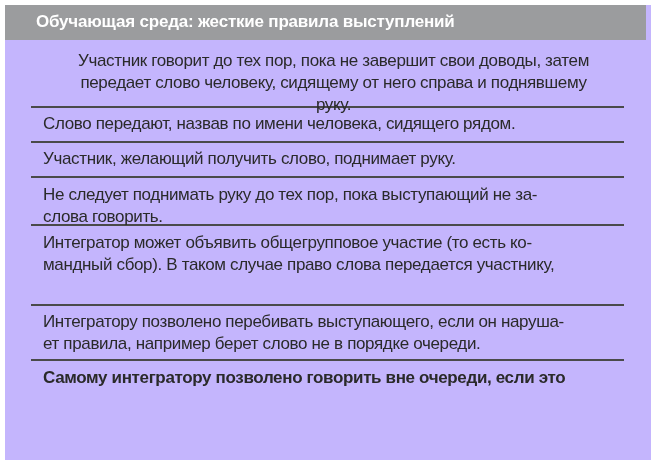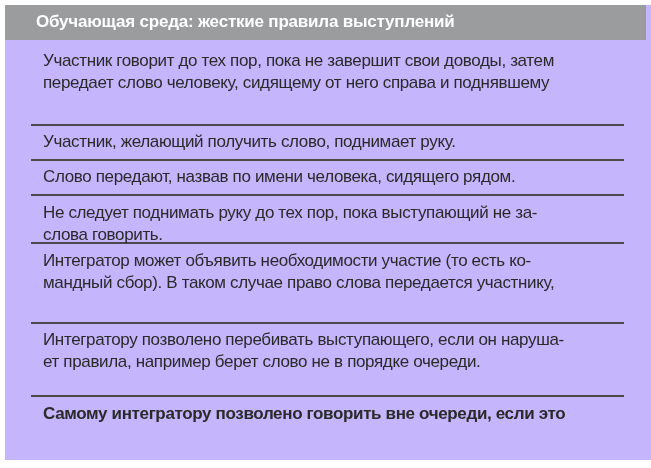--- a/index.html
+++ b/index.html
@@ -20,39 +20,40 @@
   </style>
 </head>
 <body>
 
 <div class="box">
   <div class="header">
     <span class="header-title">Обучающая среда: жесткие правила выступлений</span>
   </div>
 
   <div class="rows">
-    <div class="row" style="height:86px; padding-top:10px;">
+    <div class="row" style="height:68px; padding-top:10px;text-align:center;">
       <span class="line">Участник говорит до тех пор, пока не завершит свои доводы, затем</span>
       <span class="line">передает слово человеку, сидящему от него справа и поднявшему</span>
+      <span class="line">руку.</span>
+    </div>
+    <div class="row" style="height:35px; padding-top:5px;">
+      <span class="line">Слово передают, назвав по имени человека, сидящего рядом.</span>
     </div>
     <div class="row" style="height:35px; padding-top:5px;">
       <span class="line">Участник, желающий получить слово, поднимает руку.</span>
-    </div>
-    <div class="row" style="height:35px; padding-top:5px;">
-      <span class="line">Слово передают, назвав по имени человека, сидящего рядом.</span>
     </div>
     <div class="row" style="height:48px; padding-top:6px;">
       <span class="line">Не следует поднимать руку до тех пор, пока выступающий не за-</span>
       <span class="line">слова говорить.</span>
     </div>
     <div class="row" style="height:80px; padding-top:6px;">
-      <span class="line">Интегратор может объявить необходимости участие (то есть ко-</span>
+      <span class="line">Интегратор может объявить общегрупповое участие (то есть ко-</span>
       <span class="line">мандный сбор). В таком случае право слова передается участнику,</span>
     </div>
-    <div class="row" style="height:73px; padding-top:5px;">
+    <div class="row" style="height:55px; padding-top:5px;">
       <span class="line">Интегратору позволено перебивать выступающего, если он наруша-</span>
       <span class="line">ет правила, например берет слово не в порядке очереди.</span>
     </div>
     <div class="row last" style="height:76px; padding-top:6px;">
       <span class="line">Самому интегратору позволено говорить вне очереди, если это</span>
     </div>
   </div>
 </div>
 
 </body></html>

